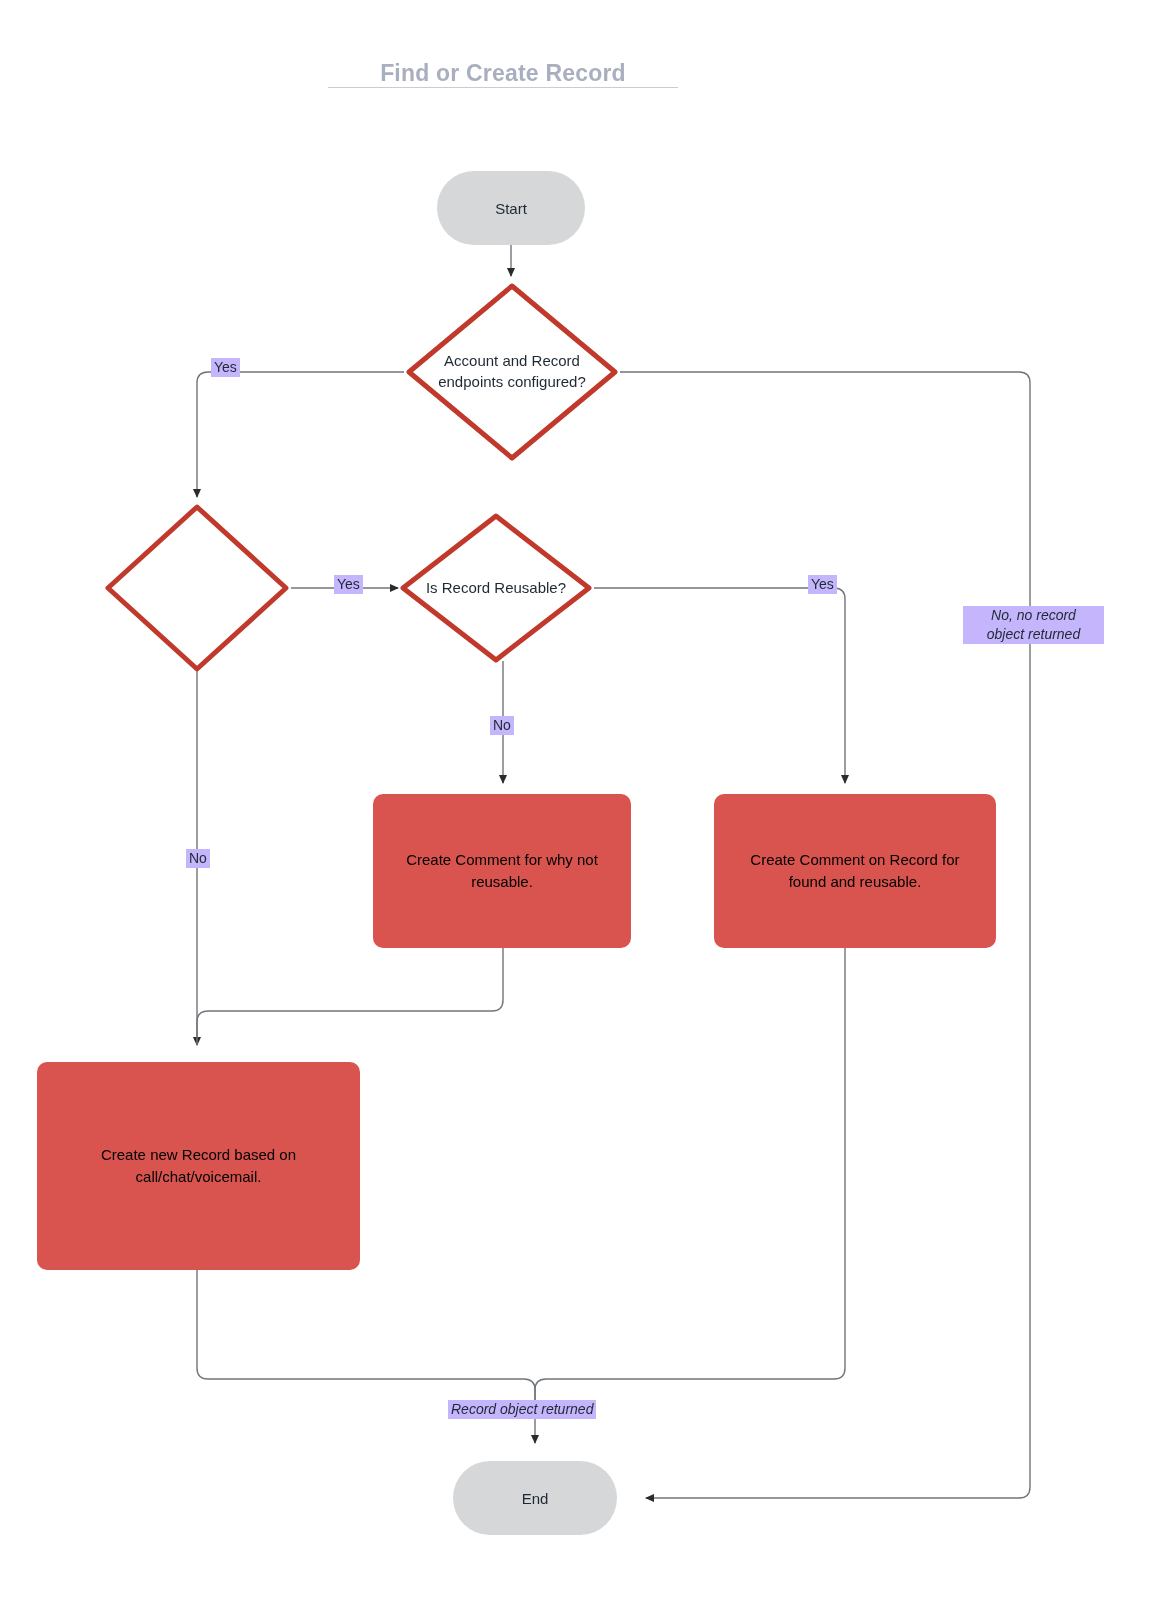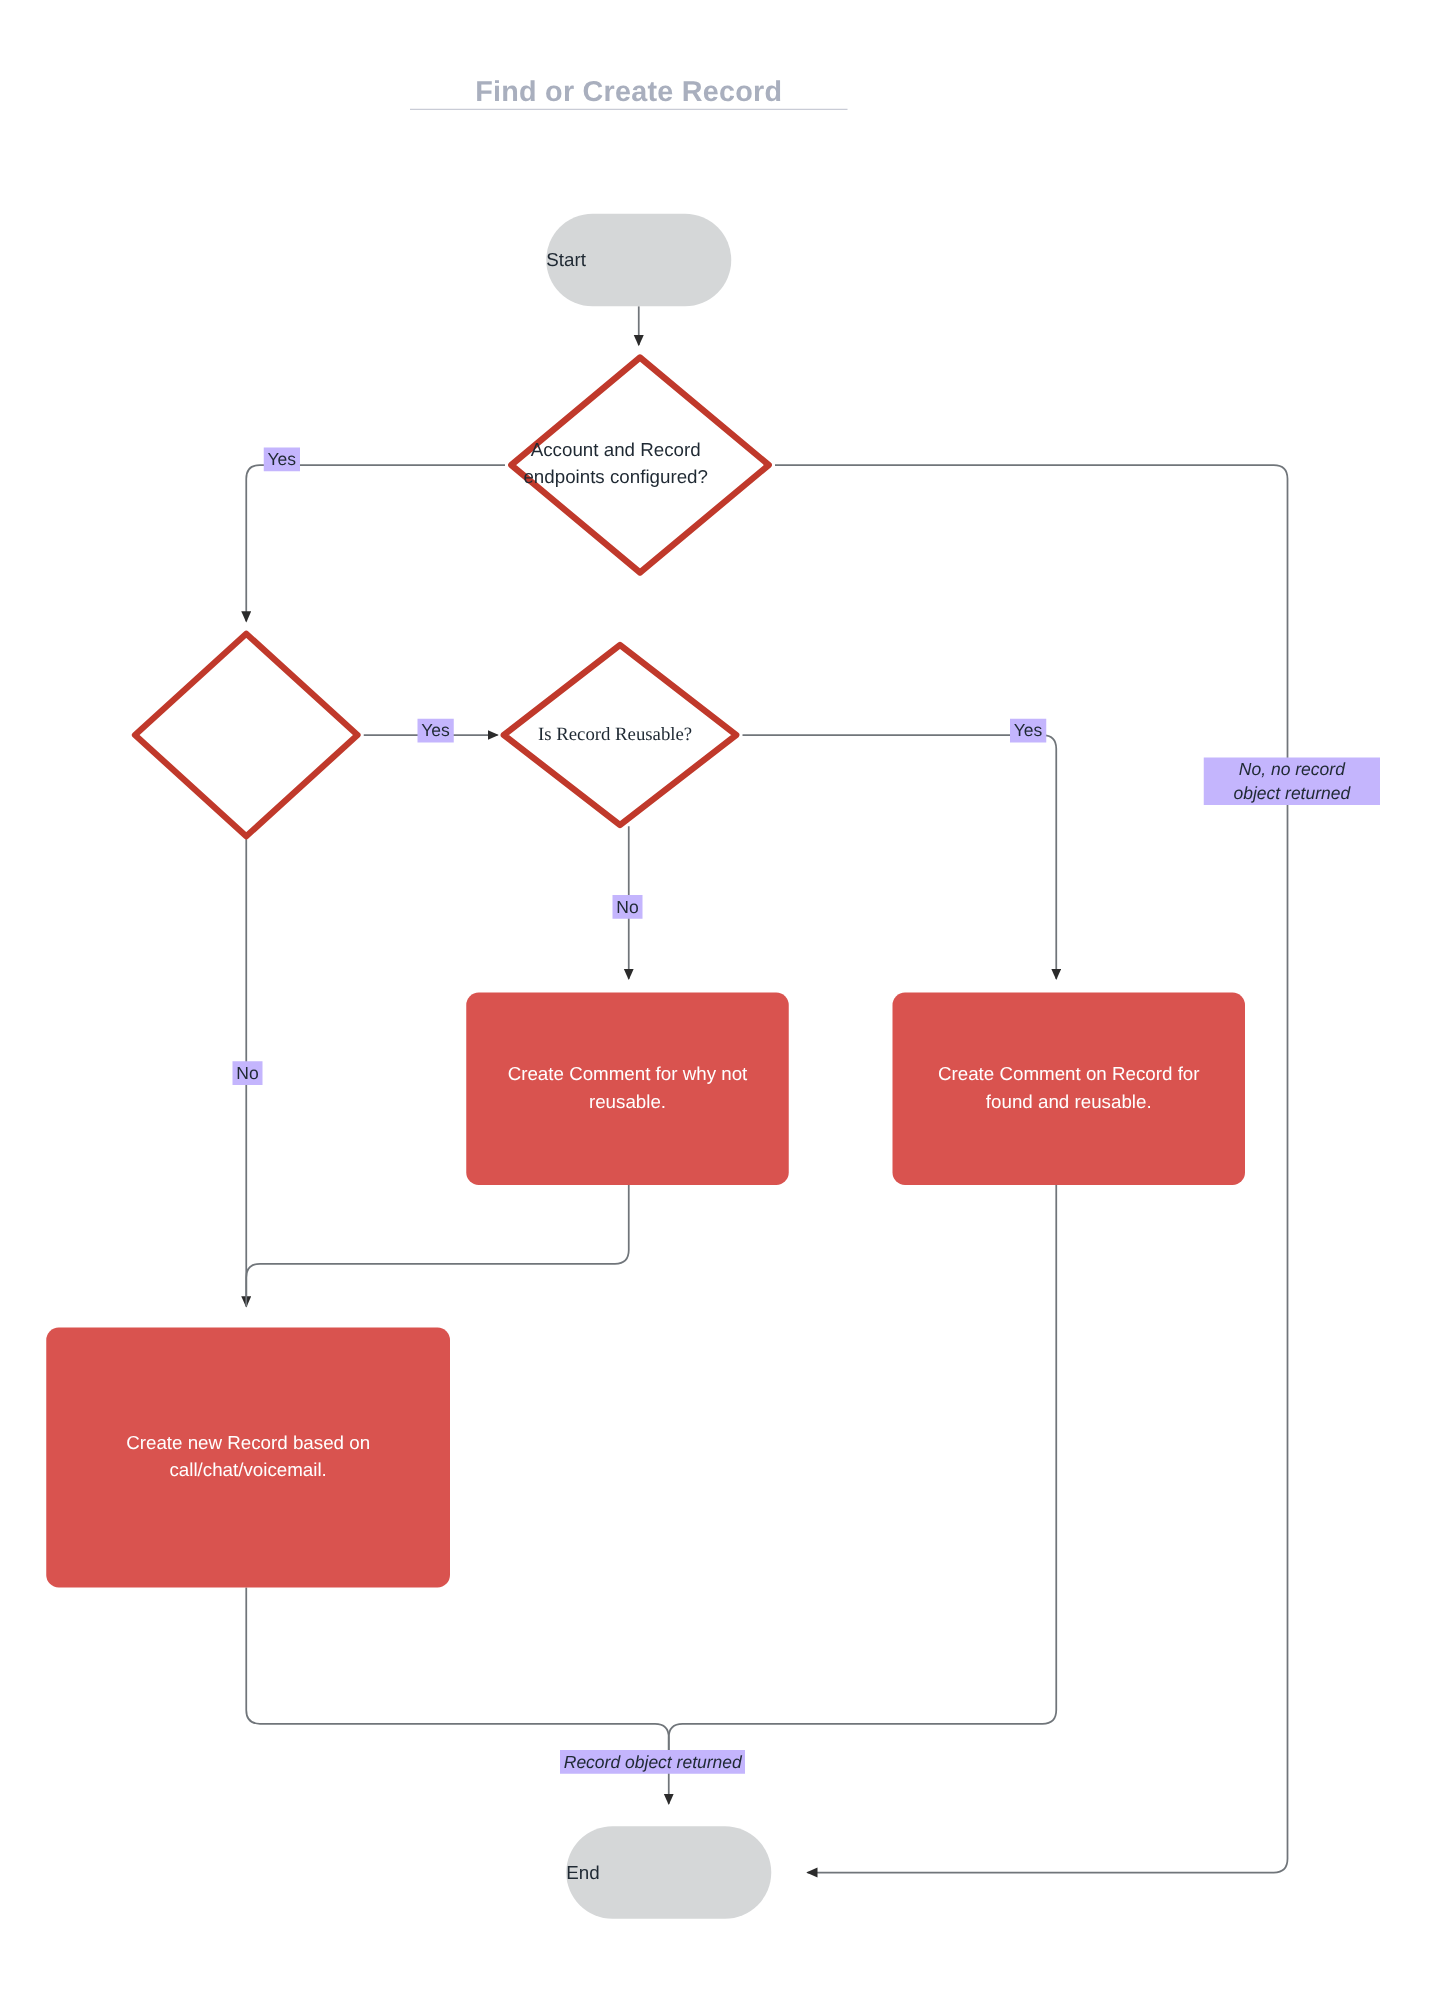--- a/index.html
+++ b/index.html
@@ -39,32 +39,33 @@
     font-size: 23px;
     font-weight: bold;
     color: #a9afbe;
     letter-spacing: 0.2px;
   }
   .node {
     position: absolute;
     box-sizing: border-box;
     display: flex;
     align-items: center;
+    justify-content: center;
     text-align: center;
   }
   .terminator {
     background: #d5d7d8;
     border-radius: 48px;
     color: #1f2933;
     font-size: 15px;
   }
   .process {
     background: #d9534f;
     border-radius: 10px;
-    color: #ffffff;
+    color: #000000;
     font-size: 15px;
     line-height: 1.45;
     padding: 0 18px;
   }
   .decision {
     color: #1f2933;
     font-size: 15px;
     line-height: 1.38;
   }
   .decision .dia-shape {
@@ -142,21 +143,21 @@
   <div class="node decision" style="left:103px; top:502px; width:188px; height:172px;">
     <svg class="dia-shape" viewBox="0 0 188 172" preserveAspectRatio="none">
       <polygon points="94,5 183,86 94,167 5,86" fill="#ffffff" stroke="#c0392b" stroke-width="5" stroke-linejoin="round"></polygon>
     </svg>
   </div>
 
   <div class="node decision" style="left:398px; top:511px; width:196px; height:154px;">
     <svg class="dia-shape" viewBox="0 0 196 154" preserveAspectRatio="none">
       <polygon points="98,5 191,77 98,149 5,77" fill="#ffffff" stroke="#c0392b" stroke-width="5" stroke-linejoin="round"></polygon>
     </svg>
-    <span class="dia-label" style="width:96%;font-family:Liberation Serif, serif;">Is Record Reusable?</span>
+    <span class="dia-label" style="width:96%;">Is Record Reusable?</span>
   </div>
 
   <div class="node process" style="left:373px; top:794px; width:258px; height:154px;">
     <span>Create Comment for why not reusable.</span>
   </div>
 
   <div class="node process" style="left:714px; top:794px; width:282px; height:154px;">
     <span>Create Comment on Record for found and reusable.</span>
   </div>
 

